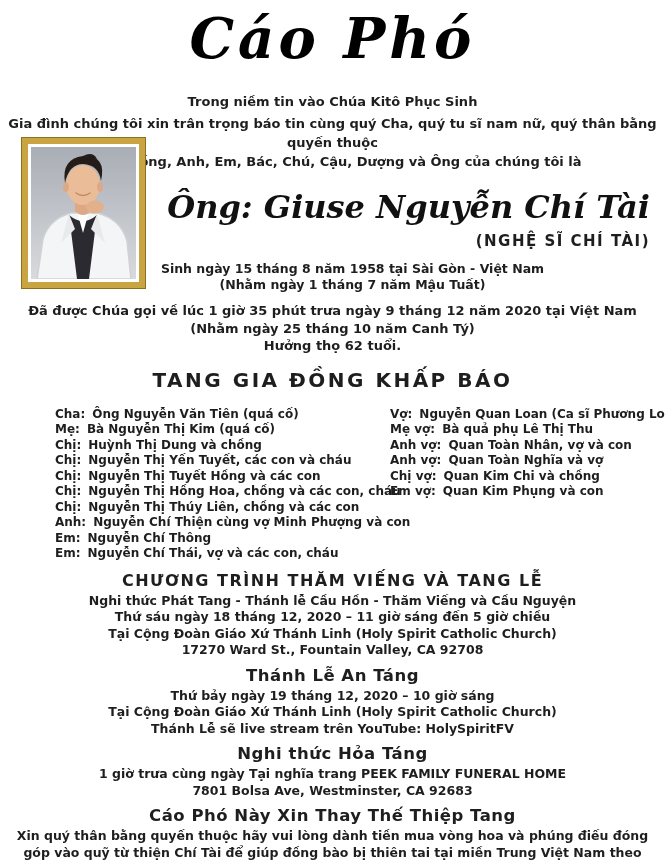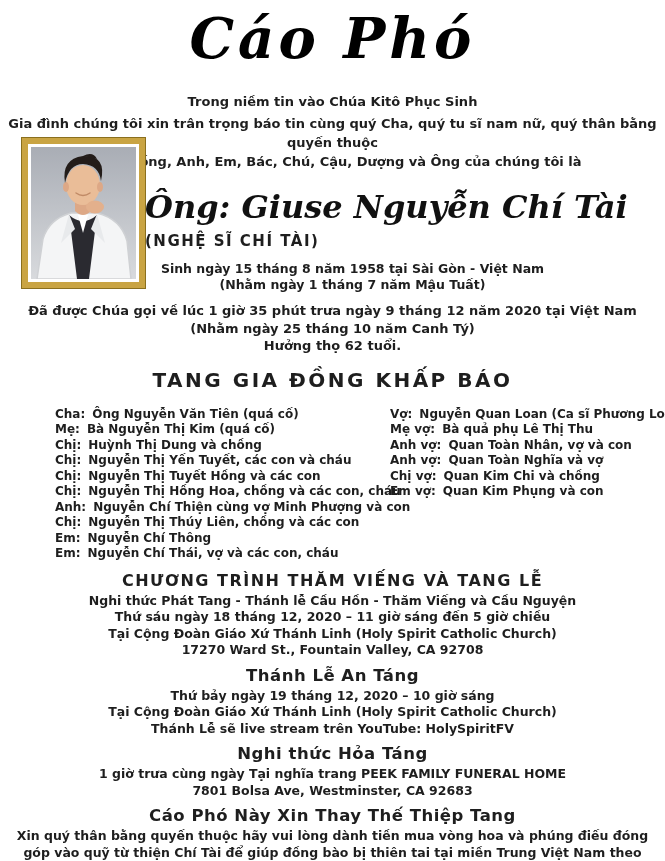--- a/index.html
+++ b/index.html
@@ -47,21 +47,21 @@
     outline:1px solid #8a6f1e;
     background:#ffffff;
     padding:3px;
   }
   .photo-frame svg { display:block; width:100%; height:100%; }
 
   .name-block {
     margin-left:145px;
     width:505px;
     margin-top:16px;
-    text-align:left;
+    text-align:right;
   }
   .deceased-name {
     font-family:"DejaVu Serif", serif;
     font-style:italic;
     font-weight:bold;
     font-size:32px;
     line-height:1.25;
     color:#111;
     white-space:nowrap;
   }
@@ -205,22 +205,22 @@
   <div class="family-heading">TANG GIA ĐỒNG KHẤP BÁO</div>
 
   <div class="family-columns">
     <div class="family-col left">
       <div class="family-row"><span class="rel">Cha:</span><span>Ông Nguyễn Văn Tiên (quá cố)</span></div>
       <div class="family-row"><span class="rel">Mẹ:</span><span>Bà Nguyễn Thị Kim (quá cố)</span></div>
       <div class="family-row"><span class="rel">Chị:</span><span>Huỳnh Thị Dung và chồng</span></div>
       <div class="family-row"><span class="rel">Chị:</span><span>Nguyễn Thị Yến Tuyết, các con và cháu</span></div>
       <div class="family-row"><span class="rel">Chị:</span><span>Nguyễn Thị Tuyết Hồng và các con</span></div>
       <div class="family-row"><span class="rel">Chị:</span><span>Nguyễn Thị Hồng Hoa, chồng và các con, cháu</span></div>
+      <div class="family-row"><span class="rel">Chị:</span><span>Nguyễn Thị Thúy Liên, chồng và các con</span></div>
       <div class="family-row"><span class="rel">Anh:</span><span>Nguyễn Chí Thiện cùng vợ Minh Phượng và con</span></div>
-      <div class="family-row"><span class="rel">Chị:</span><span>Nguyễn Thị Thúy Liên, chồng và các con</span></div>
       <div class="family-row"><span class="rel">Em:</span><span>Nguyễn Chí Thông</span></div>
       <div class="family-row"><span class="rel">Em:</span><span>Nguyễn Chí Thái, vợ và các con, cháu</span></div>
     </div>
     <div class="family-col right">
       <div class="family-row"><span class="rel">Vợ:</span><span>Nguyễn Quan Loan (Ca sĩ Phương Loan)</span></div>
       <div class="family-row"><span class="rel">Mẹ vợ:</span><span>Bà quả phụ Lê Thị Thu</span></div>
       <div class="family-row"><span class="rel">Anh vợ:</span><span>Quan Toàn Nhân, vợ và con</span></div>
       <div class="family-row"><span class="rel">Anh vợ:</span><span>Quan Toàn Nghĩa và vợ</span></div>
       <div class="family-row"><span class="rel">Chị vợ:</span><span>Quan Kim Chi và chồng</span></div>
       <div class="family-row"><span class="rel">Em vợ:</span><span>Quan Kim Phụng và con</span></div>

